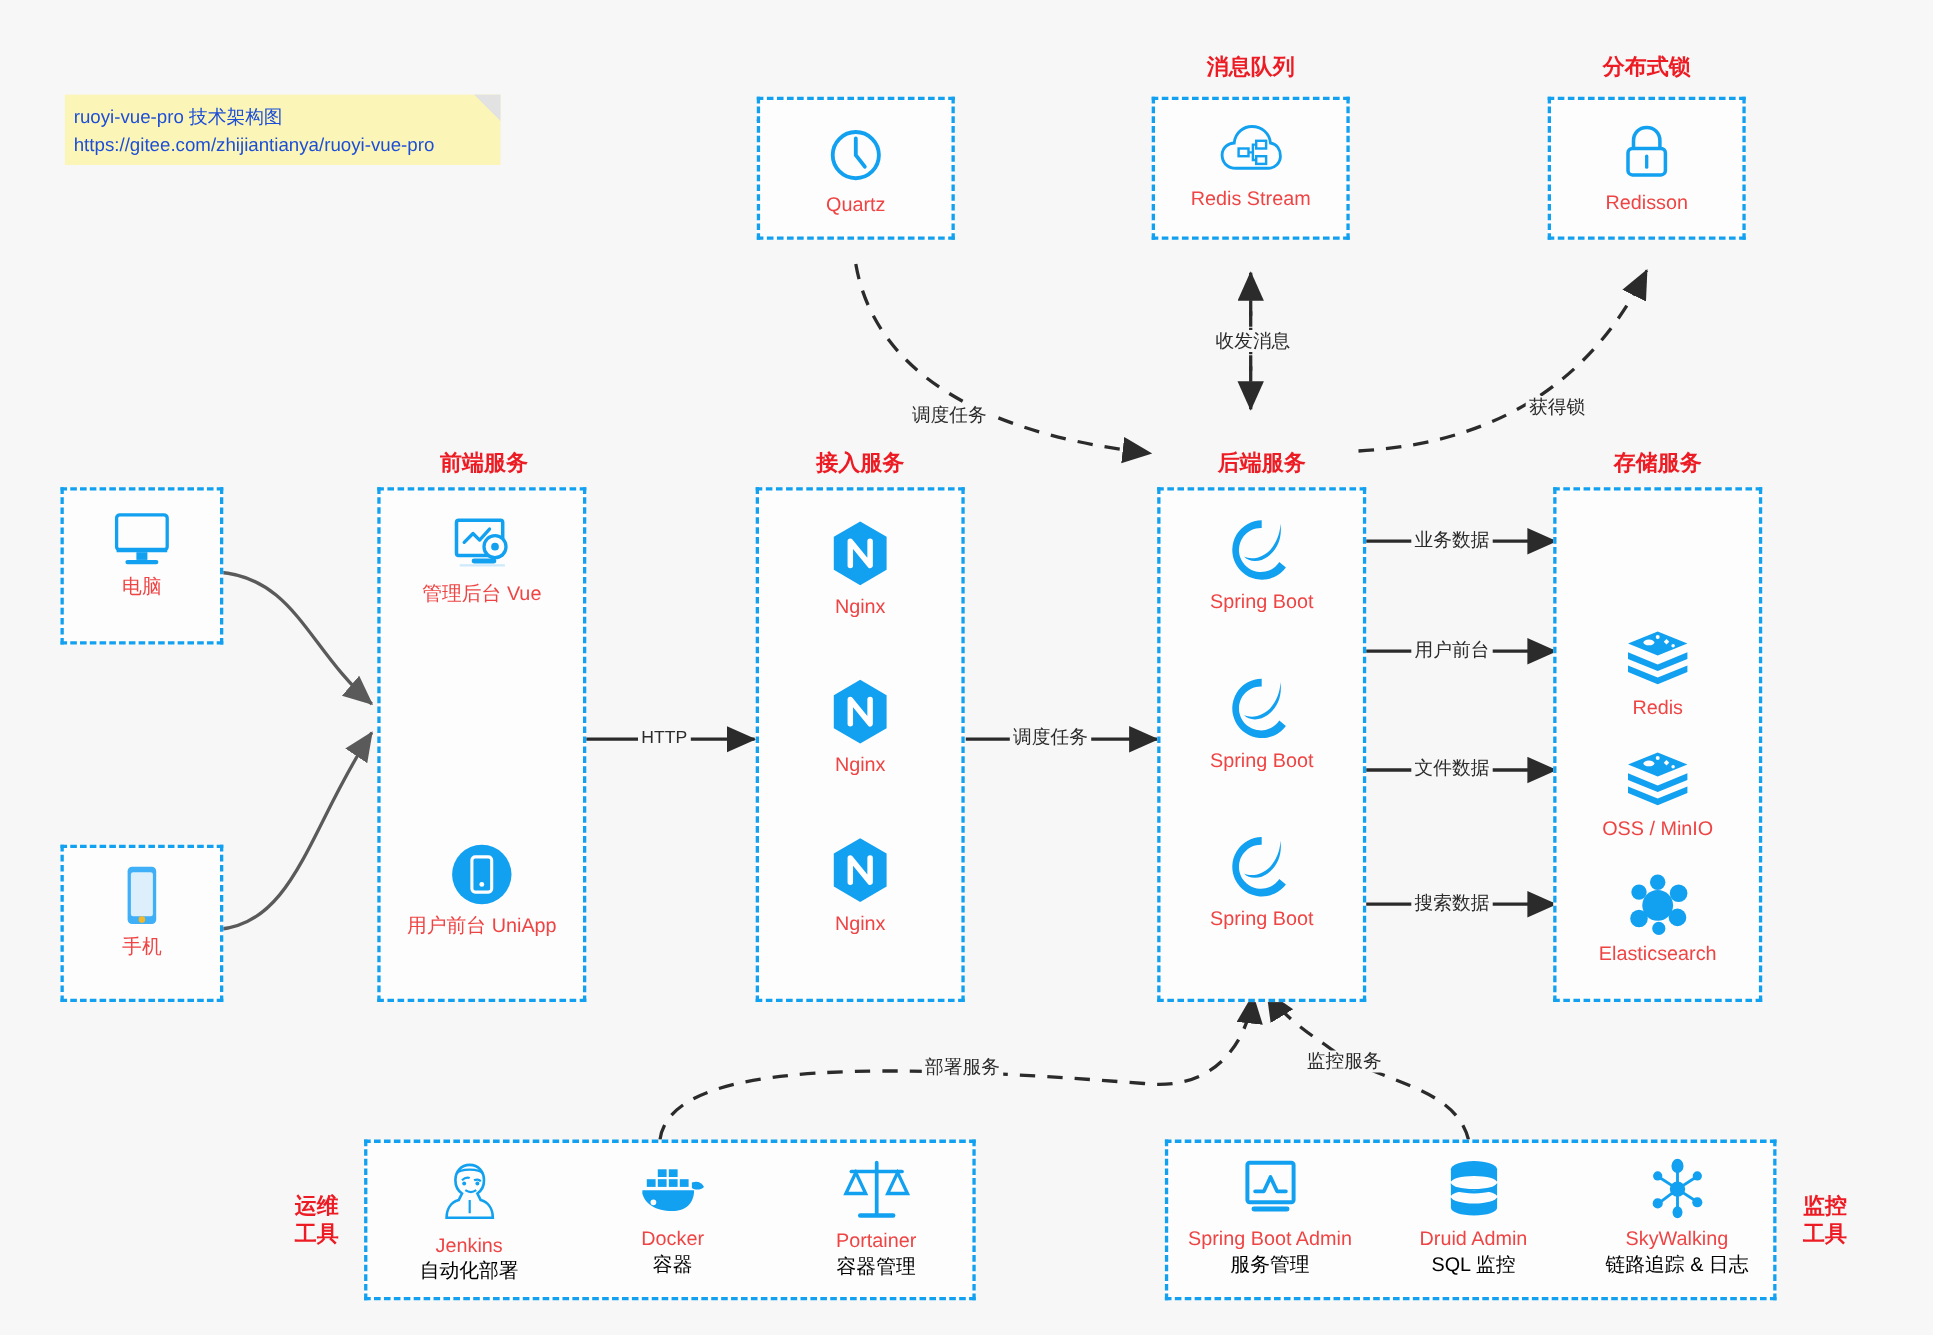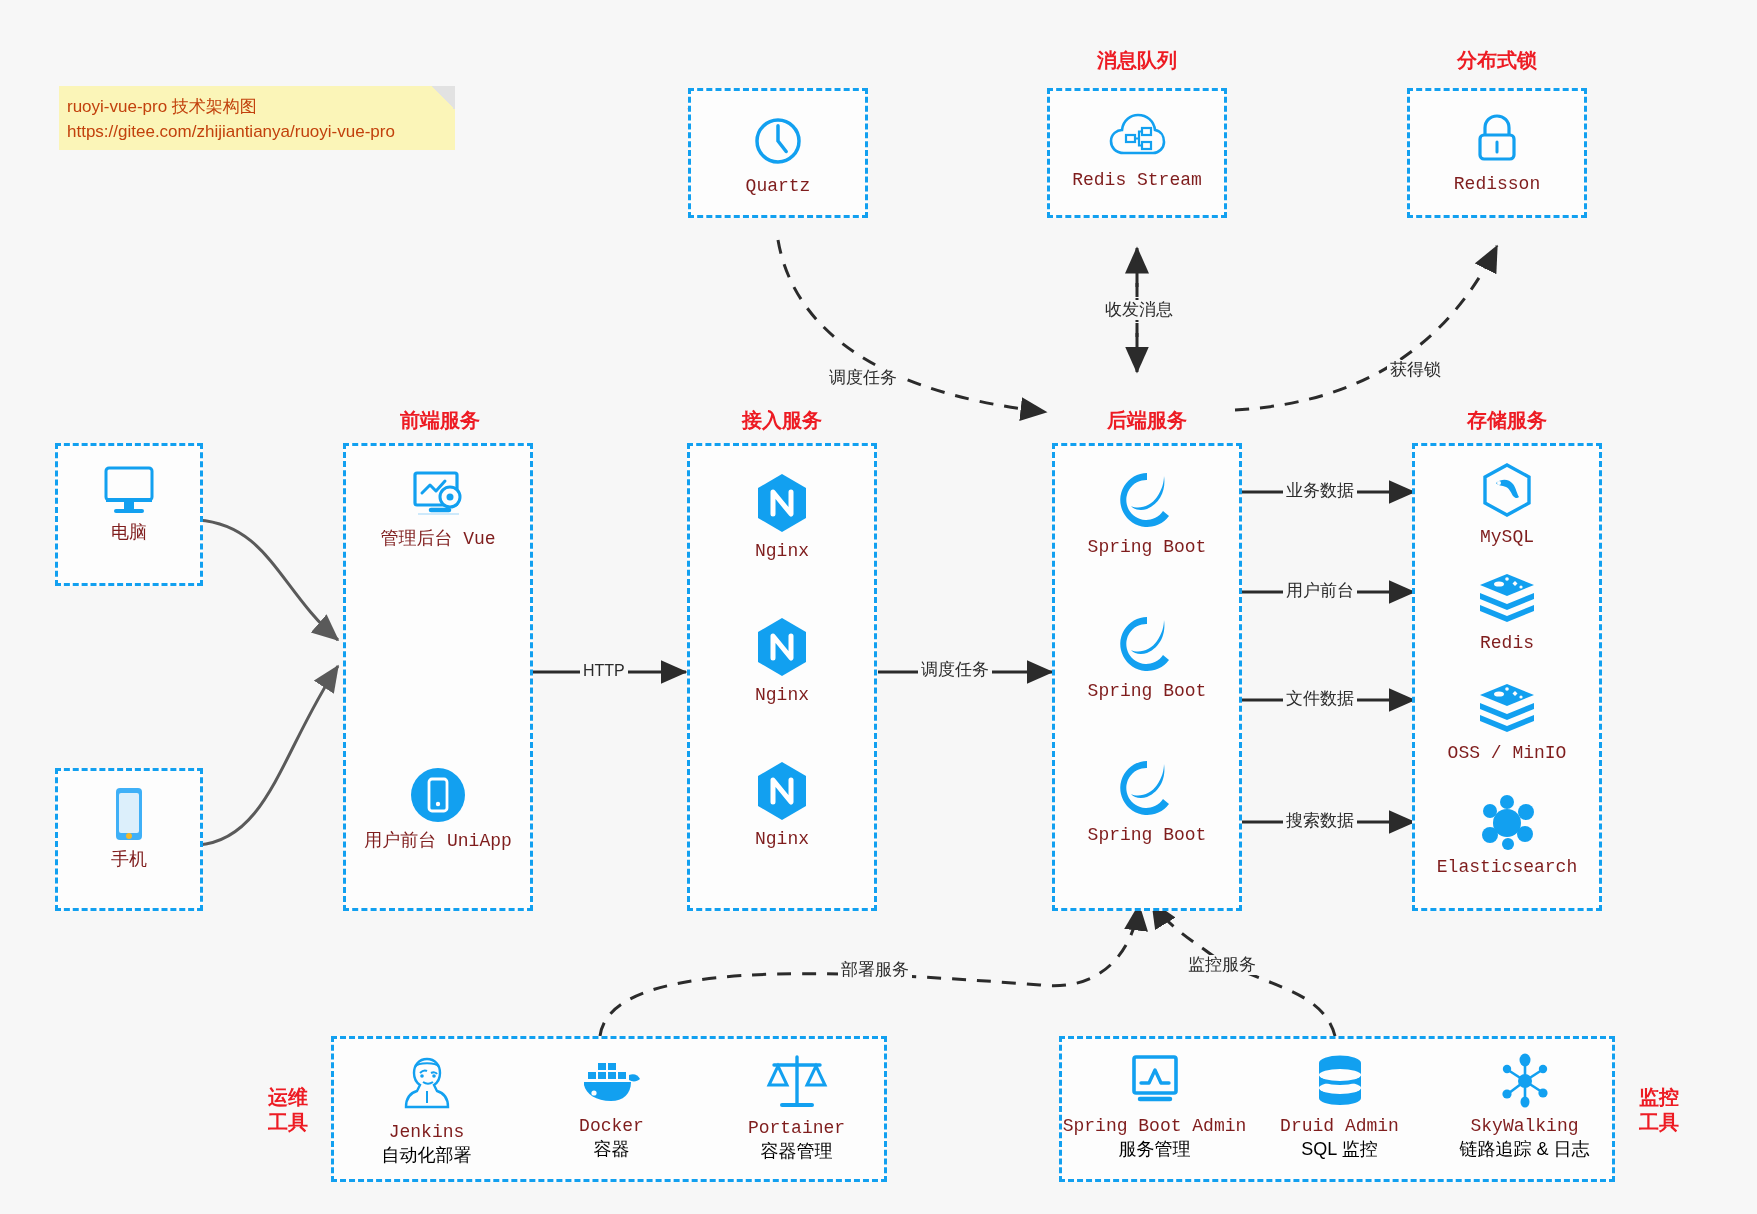--- a/index.html
+++ b/index.html
@@ -12,21 +12,21 @@
     overflow:hidden;
     color:#3a3a3a;
   }
   #stage { position:absolute; inset:0; }
   svg.edges { position:absolute; left:0; top:0; width:1757px; height:1214px; pointer-events:none; }
 
   
   .note {
     position:absolute; left:59px; top:86px; width:396px; height:64px;
     background:#fbf5b8; font-size:17px; line-height:25px;
-    padding:8px 0 0 8px; color:#c2410c;
+    padding:8px 0 0 8px; color:#1d4ed8;
   }
   .note .fold {
     position:absolute; right:0; top:0; width:24px; height:24px;
     background:linear-gradient(225deg,#e2e2e2 0 50%, transparent 50% 100%);
   }
   .note-line { white-space:nowrap; }
 
   
   .gtitle {
     position:absolute; color:#ED1B23; font-weight:bold; font-size:20px;
@@ -34,21 +34,21 @@
   }
   .gtitle.side { line-height:25px; }
 
   
   .box {
     position:absolute; border:3px dashed #12A0F0; background:#fdfdfd;
   }
 
   
   .node { position:absolute; text-align:center; width:100%; left:0; }
-  .node .lbl { font-size:18px; color:#7f1d1d; line-height:23px; white-space:nowrap;font-family:Liberation Mono, monospace; }
+  .node .lbl { font-size:18px; color:#ef4444; line-height:23px; white-space:nowrap; }
   .node .lbl2 { font-size:18px; color:#000000; line-height:23px; white-space:nowrap; }
   .ico { display:block; margin:0 auto 6px auto; }
 
   
   .elabel {
     position:absolute; font-size:16px; color:#2b2b2b; background:#f7f7f7;
     padding:0 3px; white-space:nowrap; line-height:20px;
   }
   .elabel.cn { font-size:17px; }
 </style>
@@ -225,28 +225,20 @@
       <svg class="ico" width="60" height="60" viewBox="0 0 60 60">
         <path d="M30 3 A27 27 0 1 0 52 46 L46 41 A20 20 0 1 1 30 10 Z" fill="#12A0F0"></path>
         <path d="M47 6 C49 19 44 33 30 39 C24 41 17 40 14 36 C22 40 34 36 40 27 C45 20 47 12 47 6 Z" fill="#12A0F0"></path>
       </svg>
       <div class="lbl">Spring Boot</div>
     </div>
   </div>
 
   <div class="gtitle" style="left:1412px; top:407px; width:190px;">存储服务</div>
   <div class="box" style="left:1412px; top:443px; width:190px; height:468px;">
-    <div class="node" style="top:16px;">
-      <svg class="ico" width="56" height="58" viewBox="0 0 56 58">
-        <path d="M28 3 L50 15 L50 41 L28 53 L6 41 L6 15 Z" fill="none" stroke="#12A0F0" stroke-width="3.4"></path>
-        <path d="M17 21 C23 16 30 17 34 22 C37 26 38 32 40 35 C38 37 36 36 34 34 C32 31 31 27 27 25 C23 23 19 24 17 21 Z" fill="#12A0F0"></path>
-        <circle cx="20" cy="21" r="2" fill="#fdfdfd"></circle>
-      </svg>
-      <div class="lbl">MySQL</div>
-    </div>
     <div class="node" style="top:126px;">
       <svg class="ico" width="60" height="54" viewBox="0 0 60 54">
         <path d="M30 2 L57 13 L30 24 L3 13 Z" fill="#12A0F0"></path>
         <path d="M3 21 L30 32 L57 21 L57 27 L30 38 L3 27 Z" fill="#12A0F0"></path>
         <path d="M3 33 L30 44 L57 33 L57 39 L30 50 L3 39 Z" fill="#12A0F0"></path>
         <ellipse cx="22" cy="12" rx="5" ry="2.6" fill="#fdfdfd"></ellipse>
         <path d="M38 9 L40.5 11.5 L38 14 L35.5 11.5 Z" fill="#fdfdfd"></path>
         <circle cx="30" cy="7" r="1.8" fill="#fdfdfd"></circle>
         <circle cx="44" cy="15" r="1.6" fill="#fdfdfd"></circle>
       </svg>

